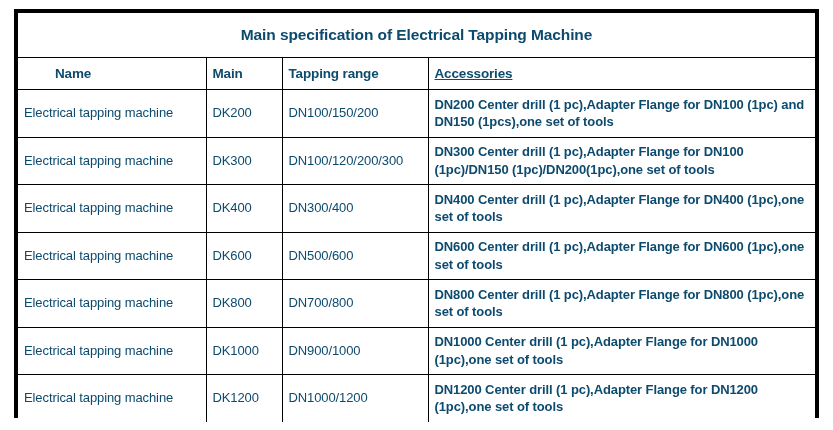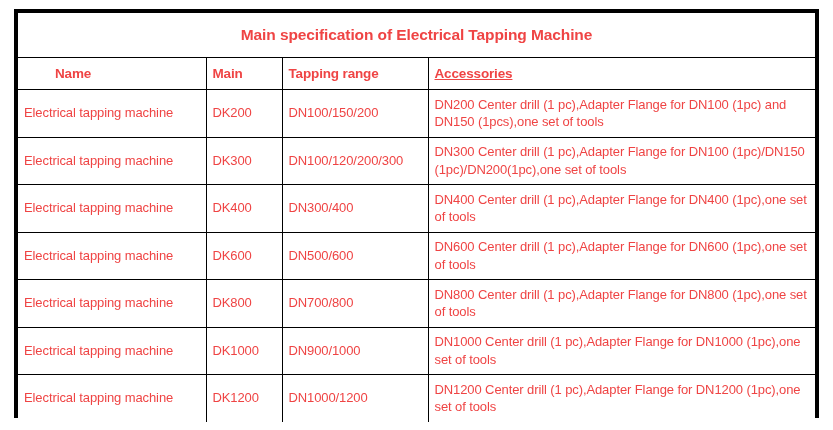--- a/index.html
+++ b/index.html
@@ -41,21 +41,21 @@
     table-layout: fixed;
     background: #ffffff;
   }
 
   table.spec-table td,
   table.spec-table th {
     border: 1px solid #000000;
     padding: 0 6px;
     vertical-align: middle;
     text-align: left;
-    color: #ef4444;
+    color: #0c4a6e;
     background: #ffffff;
   }
 
   
   .title-cell {
     text-align: center !important;
     font-weight: bold;
     font-size: 15.5px;
     letter-spacing: -0.1px;
     height: 44px;
@@ -83,20 +83,21 @@
     height: 46.5px;
   }
   .body-cell.first-col { border-left: none !important; }
   .body-cell.last-col  { border-right: none !important; }
   tr.last-row .body-cell { border-bottom: none !important; }
 
   .acc-text {
     display: block;
     white-space: normal;
     word-break: normal;
+    font-weight: bold;
   }
 
   .cell-text { display: block; }
 
   
   col.c-name  { width: 188px; }
   col.c-model { width: 76px;  }
   col.c-range { width: 146px; }
   col.c-acc   { width: 387px; }
 </style>

